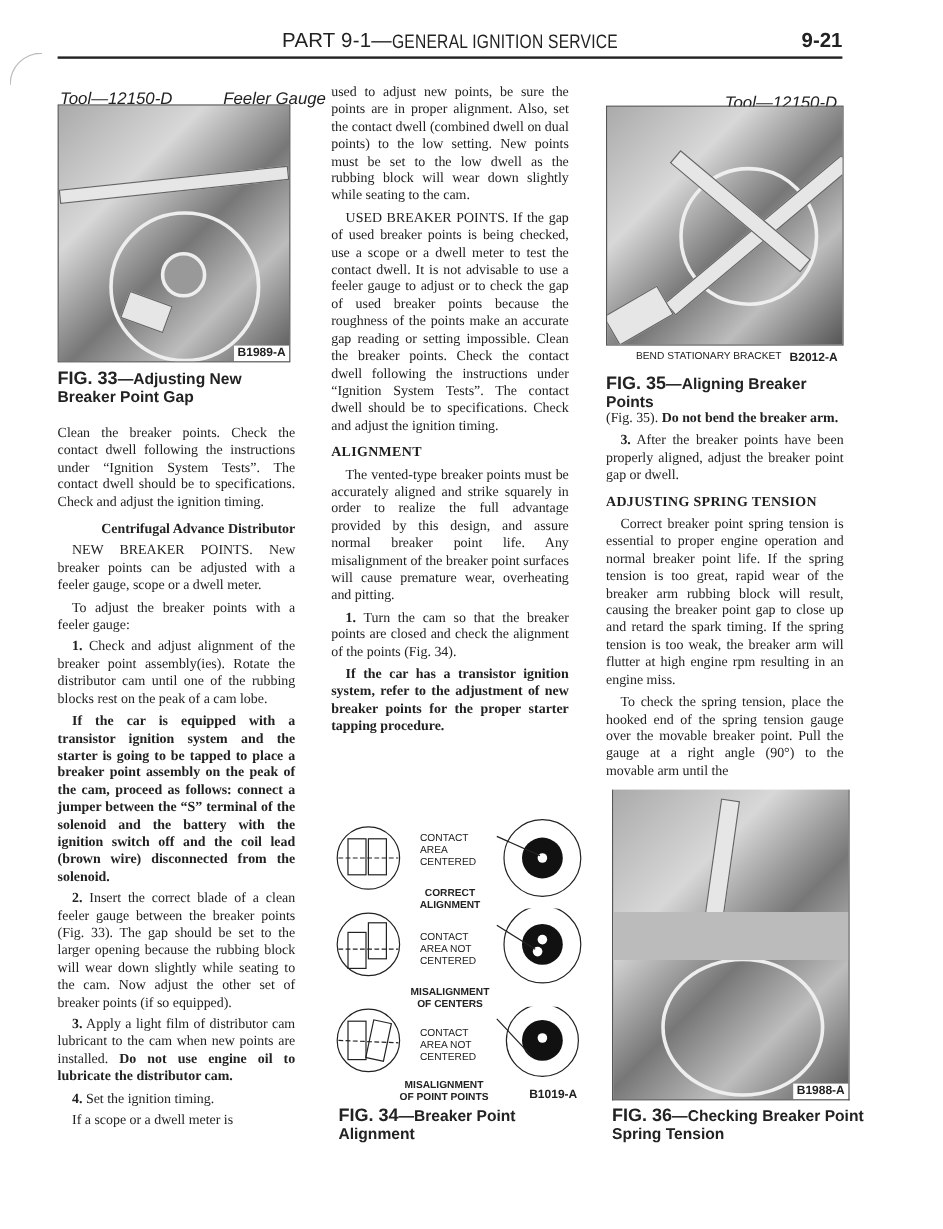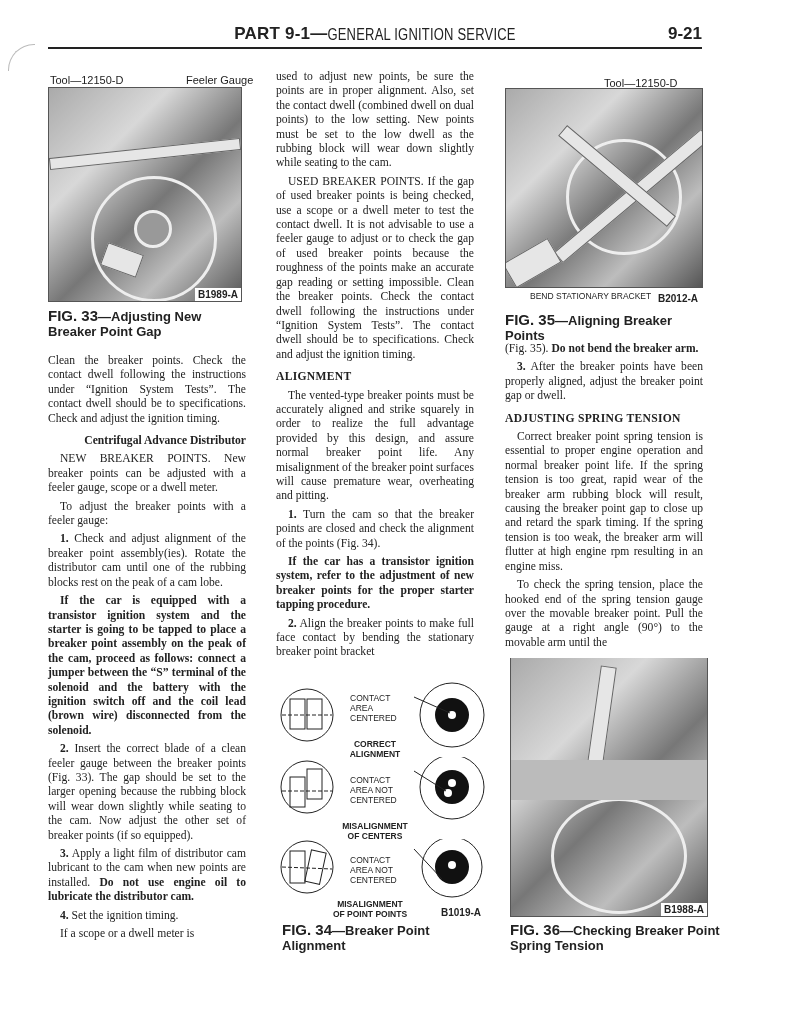--- a/index.html
+++ b/index.html
@@ -1,39 +1,39 @@
 <!DOCTYPE html>
 <html><head>
 <meta charset="utf-8">
 <style>
   html,body{margin:0;padding:0;background:#fff;}
   body{width:786px;height:1024px;position:relative;overflow:hidden;color:#222;
        font-family:"Liberation Serif","DejaVu Serif",serif;}
   .hdr{position:absolute;left:48px;top:22px;width:654px;height:26px;}
   .hdr-title{position:absolute;left:0;right:0;top:2px;text-align:center;
        font-family:"Liberation Sans","DejaVu Sans",sans-serif;font-size:16px;letter-spacing:0.2px;}
-  .hdr-title b{font-size:17px;font-weight:bold;}
+  .hdr-title b{font-size:17px;font-weight:normal;}
   .hdr-title span.sub{font-size:13px;font-weight:normal;transform:scaleY(1.25);display:inline-block;}
   .pgno{position:absolute;right:0;top:2px;font-family:"Liberation Sans",sans-serif;font-size:17px;}
   .pgno b{font-weight:bold;}
   .rule{position:absolute;left:48px;top:47px;width:654px;height:2px;background:#222;}
   .corner{position:absolute;left:8px;top:44px;width:26px;height:26px;border-top:1px solid #bbb;border-left:1px solid #bbb;border-radius:26px 0 0 0;}
 
   .col{position:absolute;width:198px;font-size:11.6px;line-height:14.4px;text-align:justify;}
   .col p{margin:0 0 4px 0;text-indent:12px;}
   .col p.noind{text-indent:0;}
   .col .b{font-weight:bold;}
   .col h4{margin:8px 0 4px 0;font-size:11.6px;font-weight:bold;letter-spacing:0.3px;}
   .col h5{margin:8px 0 4px 0;text-align:right;font-size:11.6px;font-weight:bold;}
 
   .photo{position:absolute;background:linear-gradient(135deg,#aaa 0%,#d8d8d8 30%,#777 55%,#bdbdbd 75%,#555 100%);border:1px solid #555;overflow:hidden;text-align:right;}
   .photo .ring{position:absolute;border:3px solid #eee;border-radius:50%;}
   .photo .bar{position:absolute;background:#e6e6e6;border:1px solid #666;}
   .code{position:absolute;font-family:"Liberation Sans",sans-serif;font-weight:bold;font-size:10px;background:#fff;padding:1px 3px;}
-  .lbl{position:absolute;font-family:"Liberation Sans",sans-serif;font-size:11px;}
+  .lbl{position:absolute;font-family:"Liberation Sans",sans-serif;font-style:italic;font-size:14px;}
   .figcap{position:absolute;font-family:"Liberation Sans","DejaVu Sans",sans-serif;font-weight:bold;font-size:13px;line-height:15px;}
   .figcap .fn{font-size:15px;}
   .diag-t{font-family:"Liberation Sans",sans-serif;font-size:8.5px;text-align:left;line-height:10px;}
   .diag-h{font-family:"Liberation Sans",sans-serif;font-weight:bold;font-size:8.5px;text-align:center;line-height:10px;}
 </style>
 </head>
 <body>
 
 <div class="corner"></div>
 <div class="hdr">
@@ -70,21 +70,20 @@
   <p>If a scope or a dwell meter is</p>
 </div>
 
 <div class="col" style="left:276px;top:70px;">
   <p class="noind">used to adjust new points, be sure the points are in proper alignment. Also, set the contact dwell (combined dwell on dual points) to the low setting. New points must be set to the low dwell as the rubbing block will wear down slightly while seating to the cam.</p>
   <p>USED BREAKER POINTS. If the gap of used breaker points is being checked, use a scope or a dwell meter to test the contact dwell. It is not advisable to use a feeler gauge to adjust or to check the gap of used breaker points because the roughness of the points make an accurate gap reading or setting impossible. Clean the breaker points. Check the contact dwell following the instructions under “Ignition System Tests”. The contact dwell should be to specifications. Check and adjust the ignition timing.</p>
   <h4>ALIGNMENT</h4>
   <p>The vented-type breaker points must be accurately aligned and strike squarely in order to realize the full advantage provided by this design, and assure normal breaker point life. Any misalignment of the breaker point surfaces will cause premature wear, overheating and pitting.</p>
   <p><span class="b">1.</span><span> Turn the cam so that the breaker points are closed and check the alignment of the points (Fig. 34).</span></p>
   <p class="b">If the car has a transistor ignition system, refer to the adjustment of new breaker points for the proper starter tapping procedure.</p>
-  <p><span class="b">2.</span><span> Align the breaker points to make full face contact by bending the stationary breaker point bracket</span></p>
 </div>
 
 <div style="position:absolute;left:280px;top:675px;width:210px;height:240px;">
 
   <svg style="position:absolute;left:0;top:2px;" width="210" height="80">
     <circle cx="27" cy="38" r="26" fill="none" stroke="#222" stroke-width="1"></circle>
     <rect x="10" y="22" width="15" height="30" fill="none" stroke="#222"></rect>
     <rect x="27" y="22" width="15" height="30" fill="none" stroke="#222"></rect>
     <line x1="2" y1="38" x2="52" y2="38" stroke="#222" stroke-dasharray="4,2"></line>
     <circle cx="172" cy="38" r="32" fill="none" stroke="#222"></circle>

